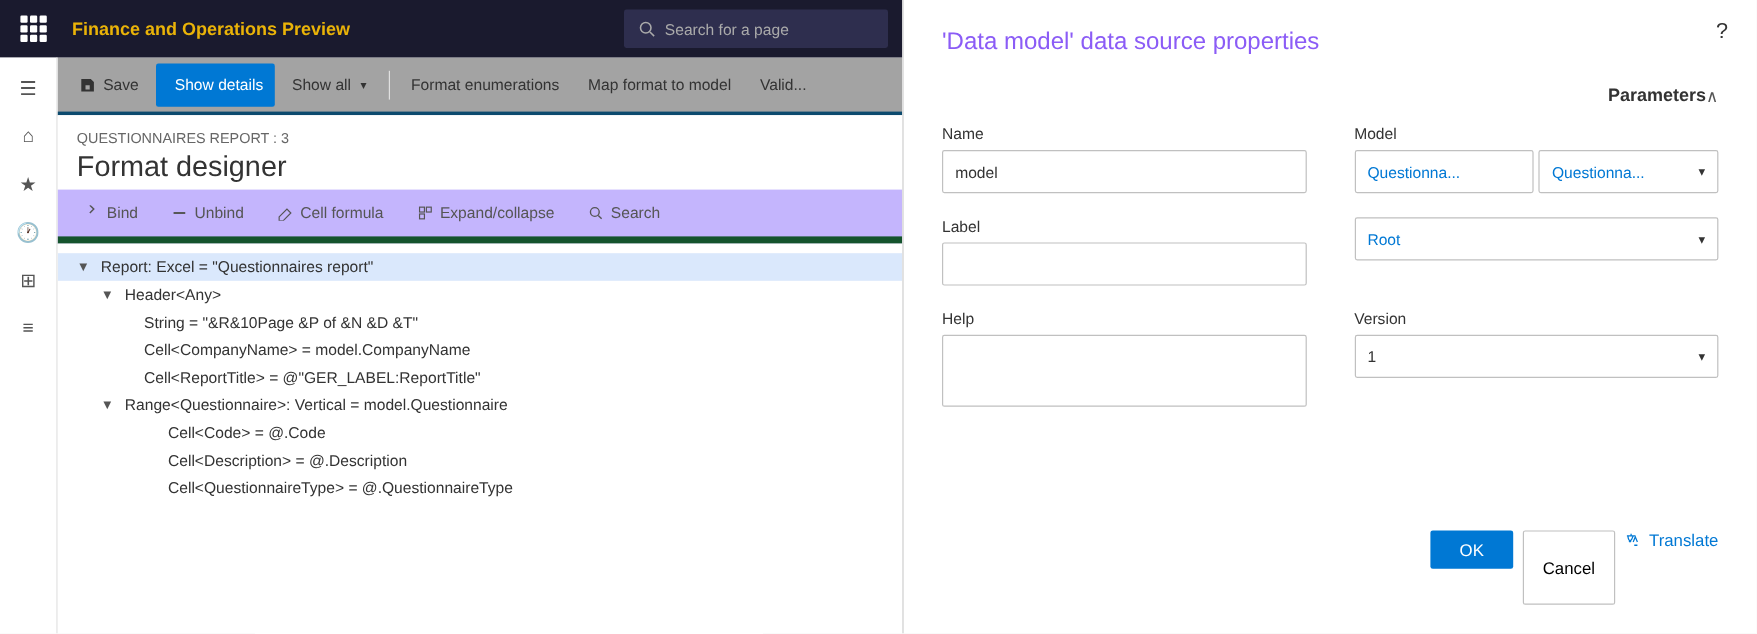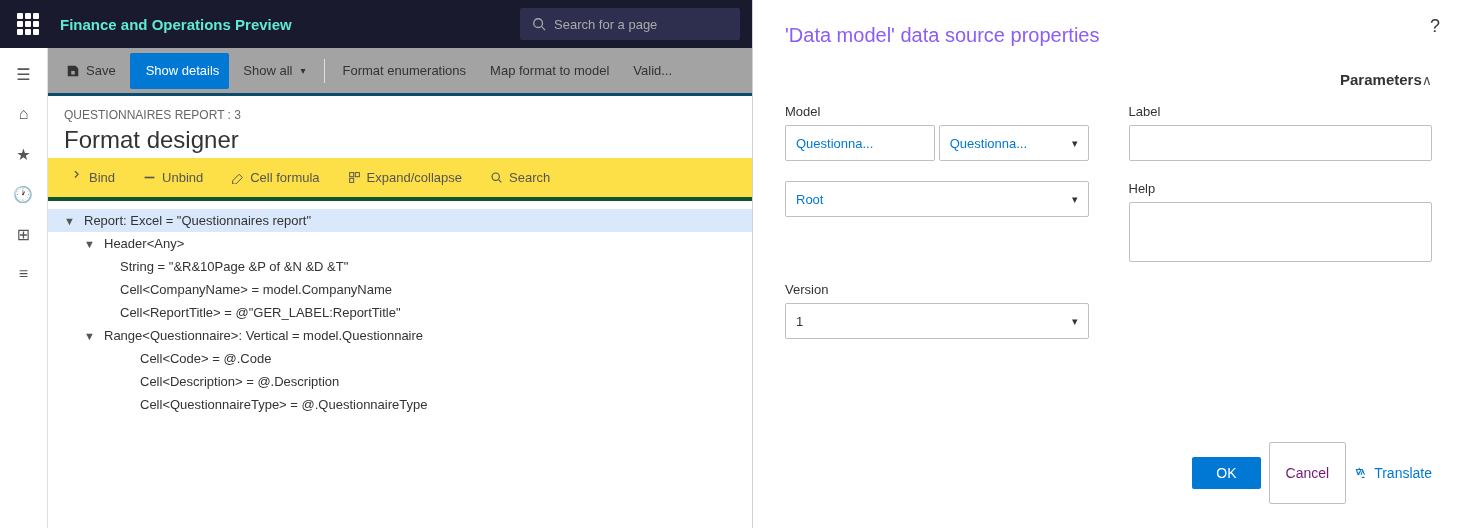--- a/index.html
+++ b/index.html
@@ -3,40 +3,40 @@
   <meta charset="utf-8">
   <style>
     * { box-sizing: border-box; margin: 0; padding: 0; font-family: 'Segoe UI', Arial, sans-serif; }
     body { display: flex; flex-direction: row; height: 528px; overflow: hidden; background: #f3f2f1; }
 
     
     .topnav { display: flex; align-items: center; background: #1a1a2e; height: 48px; padding: 0 12px; gap: 16px; }
     .topnav-grid { display: flex; align-items: center; justify-content: center; width: 32px; height: 32px; cursor: pointer; }
     .topnav-grid span { display: grid; grid-template-columns: repeat(3,6px); grid-template-rows: repeat(3,6px); gap: 2px; }
     .topnav-grid span i { background: #fff; border-radius: 1px; display: block; width: 6px; height: 6px; }
-    .topnav-title { color: #5eead4; font-size: 15px; font-weight: 600; flex: 1; }
+    .topnav-title { color: #eab308; font-size: 15px; font-weight: 600; flex: 1; }
     .topnav-search { display: flex; align-items: center; background: #2e2e4e; border-radius: 2px; padding: 0 12px; height: 32px; gap: 8px; width: 220px; cursor: text; }
     .topnav-search span { color: #aaa; font-size: 13px; }
     .topnav-search svg { color: #aaa; }
 
     
     .toolbar { display: flex; align-items: center; height: 48px; padding: 0 8px; border-bottom: 3px solid #0c4a6e; gap: 4px; background: #a3a3a3; }
     .toolbar-btn { display: flex; align-items: center; gap: 6px; padding: 6px 10px; border: none; background: transparent; cursor: pointer; font-size: 13px; color: #333; border-radius: 2px; height: 36px; }
     .toolbar-btn.active { background: #0078d4; color: #fff; padding-left: 16px; }
     .toolbar-btn svg { fill: #333; }
     .toolbar-btn .chevron { font-size: 10px; margin-left: 2px; }
     .toolbar-sep { width: 1px; height: 24px; background: #e0e0e0; margin: 0 4px; }
 
     
     .page-header { padding: 12px 16px 4px 16px; background: #fff; }
     .breadcrumb { font-size: 12px; color: #666; margin-bottom: 4px; }
     .page-title { font-size: 24px; font-weight: 300; color: #333; }
 
     
-    .sec-toolbar { display: flex; align-items: center; gap: 16px; padding: 8px 16px; background: #fde047; border-bottom: 4px solid #14532d; }
+    .sec-toolbar { display: flex; align-items: center; gap: 16px; padding: 8px 16px; background: #c4b5fd; border-bottom: 6px solid #14532d; }
     .sec-btn { display: flex; align-items: center; gap: 6px; background: transparent; border: none; cursor: pointer; font-size: 13px; color: #555; padding: 4px 6px; border-radius: 2px; }
 
     
     .tree-area { flex: 1; overflow-y: auto; padding: 8px 0; background: #fff; }
     .tree-item { display: flex; align-items: center; padding: 4px 16px; font-size: 13px; color: #333; cursor: default; white-space: nowrap; }
     .tree-item.selected { background: #dae8fc; }
     .tree-item .toggle { display: inline-block; width: 16px; font-size: 11px; color: #555; margin-right: 4px; }
 
     
     .left-sidebar { width: 48px; min-width: 48px; background: #fff; border-right: 1px solid #e0e0e0; display: flex; flex-direction: column; align-items: center; padding-top: 8px; gap: 4px; }
@@ -49,23 +49,23 @@
     .panel-section-label { font-size: 15px; font-weight: 600; color: #333; }
     .collapse-icon { cursor: pointer; color: #555; font-size: 14px; }
 
     .form-grid { display: grid; grid-template-columns: 1fr 1fr; gap: 20px 40px; }
     .form-group { display: flex; flex-direction: column; gap: 6px; }
     .form-label { font-size: 13px; color: #333; font-weight: 500; }
     .form-input { border: 1px solid #c0c0c0; border-radius: 2px; padding: 6px 10px; font-size: 13px; color: #333; height: 36px; outline: none; }
     .form-textarea { border: 1px solid #c0c0c0; border-radius: 2px; padding: 6px 10px; font-size: 13px; color: #333; height: 60px; resize: none; outline: none; }
     .help-icon { position: absolute; top: 16px; right: 24px; font-size: 18px; color: #333; cursor: pointer; }
 
-    .bottom-actions { display: flex; align-items: center; justify-content: flex-end; gap: 8px; margin-top: auto; padding-top: 24px; }
+    .bottom-actions { display: flex; align-items: flex-start; justify-content: flex-end; gap: 8px; margin-top: auto; padding-top: 24px; }
     .btn-ok { background: #0078d4; color: #fff; border: none; padding: 8px 24px; font-size: 14px; border-radius: 2px; cursor: pointer; }
-    .btn-cancel { background: #fff; color: #701a75; border: 1px solid #c0c0c0; padding: 22px 16px; font-size: 14px; border-radius: 2px; cursor: pointer; }
+    .btn-cancel { background: #fff; color: #000000; border: 1px solid #c0c0c0; padding: 22px 16px; font-size: 14px; border-radius: 2px; cursor: pointer; }
     .btn-translate { background: transparent; border: none; color: #0078d4; font-size: 14px; cursor: pointer; display: flex; align-items: center; gap: 6px; }
     .select-box { border: 1px solid #c0c0c0; border-radius: 2px; padding: 6px 10px; font-size: 13px; color: #0078d4; height: 36px; display: flex; align-items: center; justify-content: space-between; cursor: pointer; min-width: 100px; }
     .select-box .chevron { color: #333; font-size: 11px; }
   </style>
 </head>
 <body>
 
 <div style="display:flex; flex-direction:column; width:752px; min-width:752px; height:528px; background:#fff;">
 
   <div class="topnav">
@@ -220,20 +220,24 @@
   <span class="help-icon">?</span>
   <div class="right-panel-title">'Data model' data source properties</div>
 
   <div class="panel-section-header">
     <span class="panel-section-label">Parameters</span>
     <span class="collapse-icon">∧</span>
   </div>
 
   <div class="form-grid">
 
+    <div class="form-group">
+      <label class="form-label">Name</label>
+      <input class="form-input" type="text" value="model" style="">
+    </div>
 
     <div class="form-group">
       <label class="form-label">Model</label>
       <div style="display:flex; gap:4px; align-items:center;">
         <div class="select-box" style="flex:1;">
           <span style="color:#0078d4;">Questionna...</span>
         </div>
         <div class="select-box" style="flex:1;">
           <span style="color:#0078d4;">Questionna...</span>
           <span class="chevron">▾</span>

